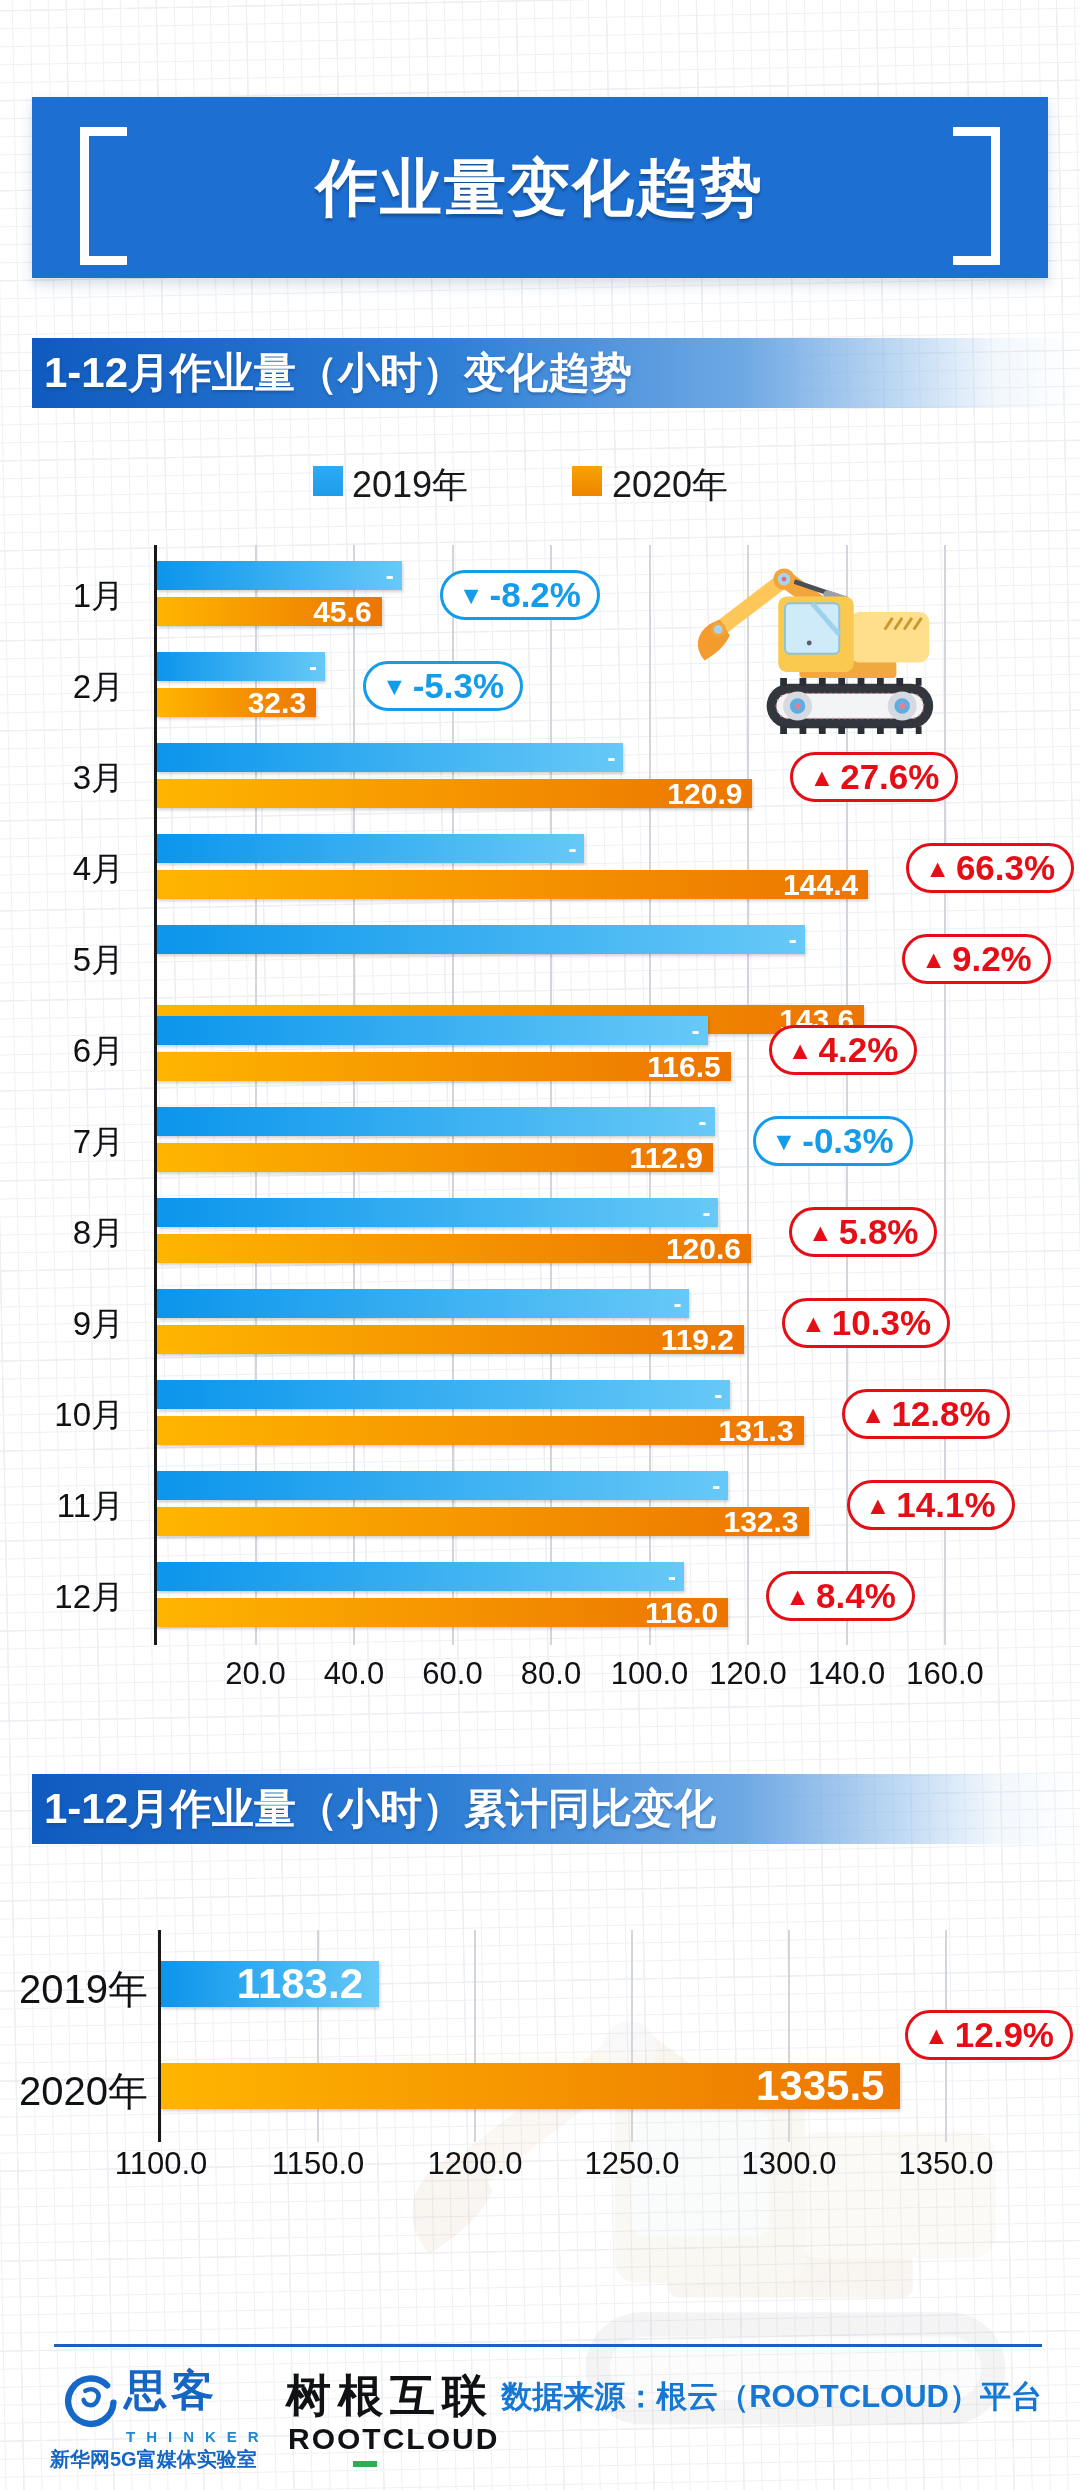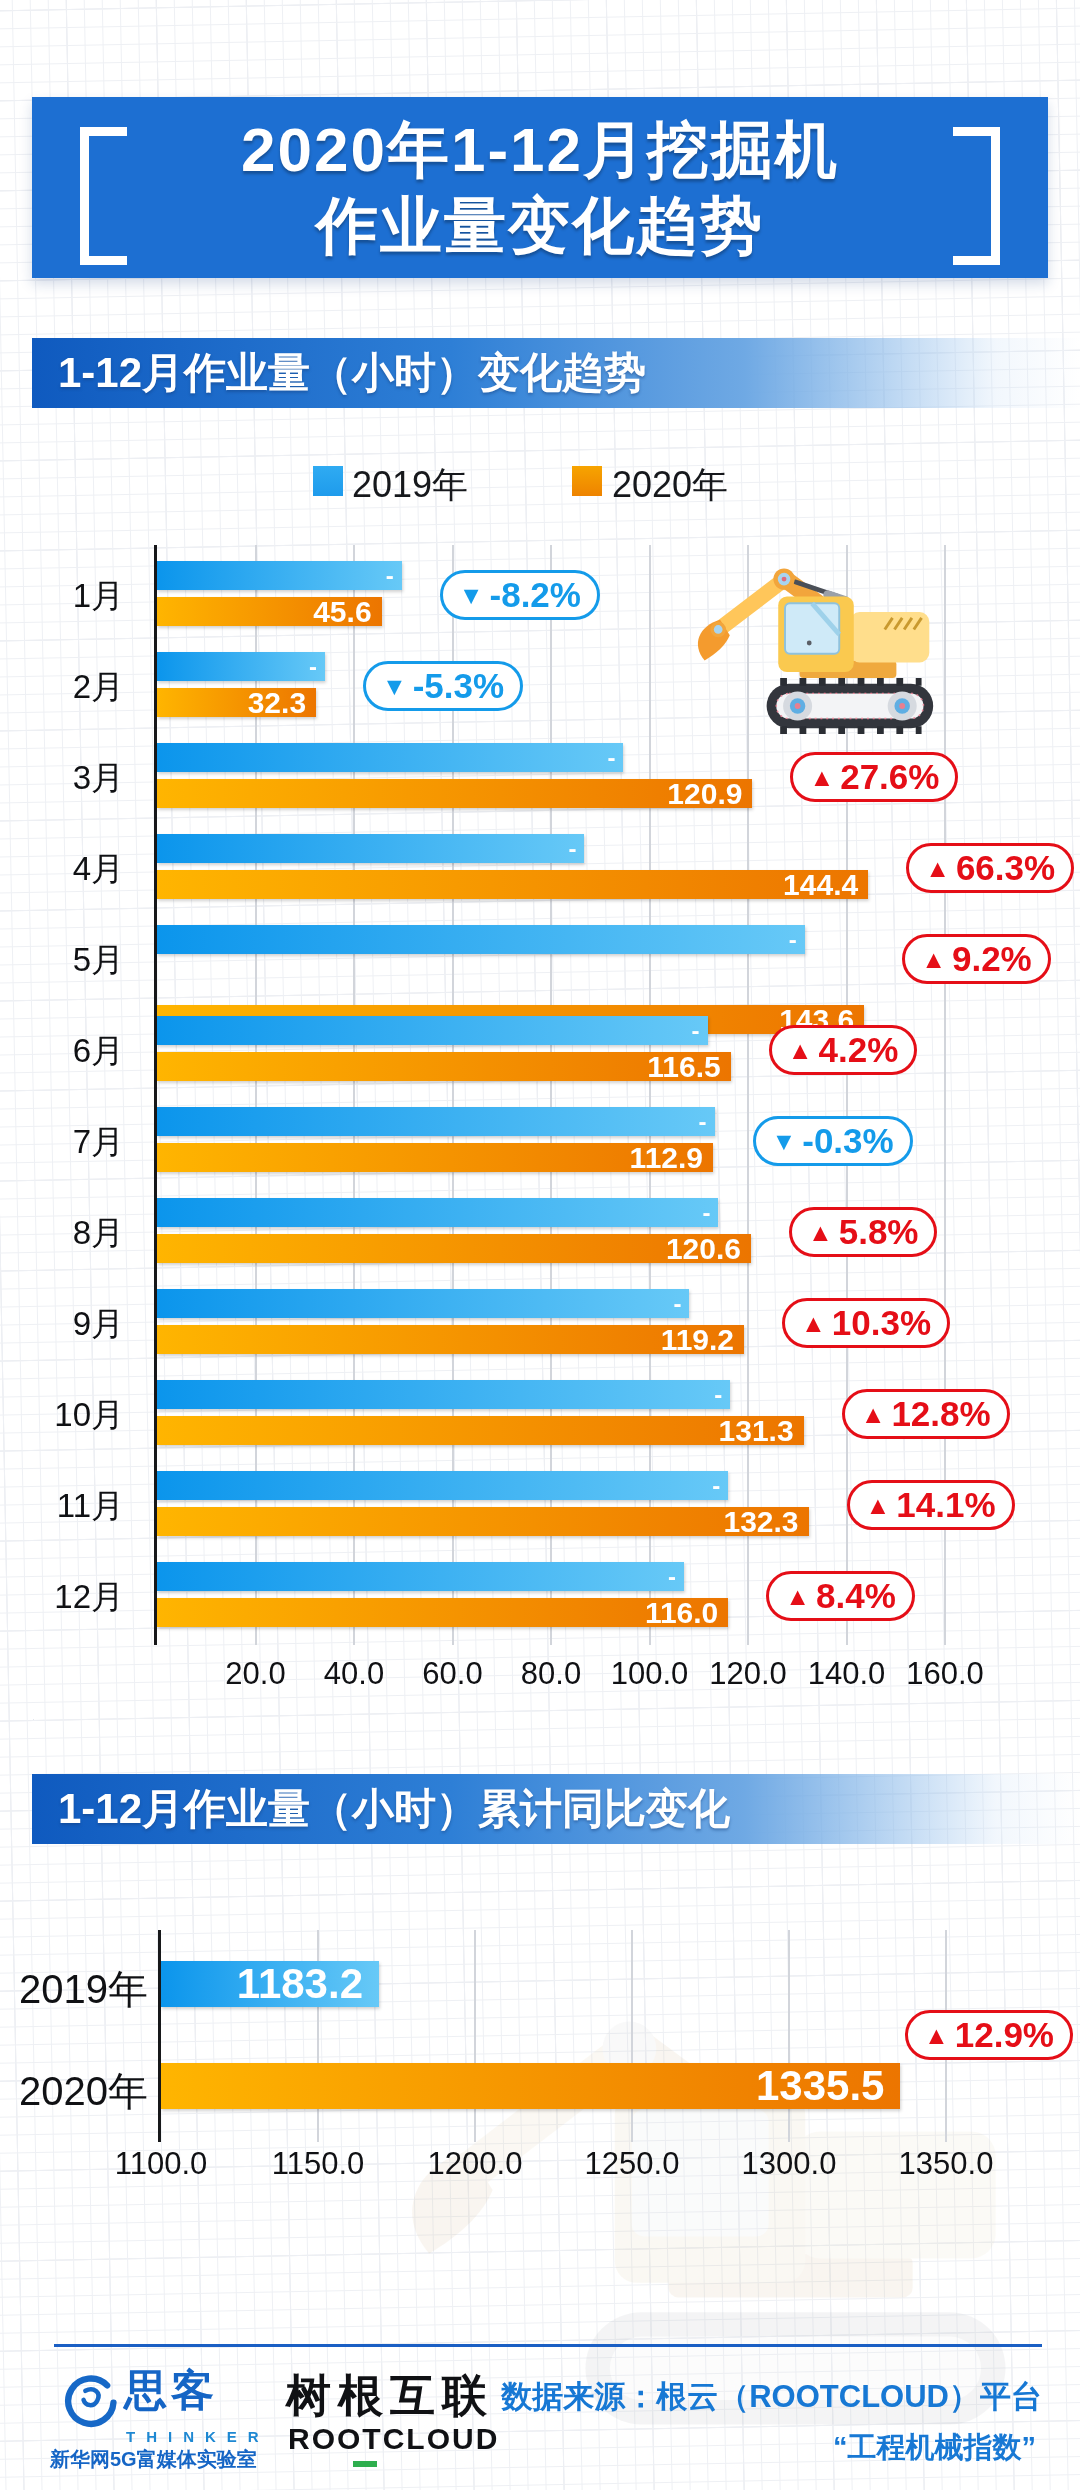--- a/index.html
+++ b/index.html
@@ -13,21 +13,21 @@
       linear-gradient(90deg,#e2e5ec 1px, transparent 1px);
     background-size:18px 18px,18px 18px,90px 90px,90px 90px;
     transform:rotate(-1.1deg);}
   .title-box{position:absolute;left:32px;top:97px;width:1016px;height:181px;background:#1d6fd2;
     box-shadow:0 6px 12px rgba(20,60,130,.18);display:flex;flex-direction:column;align-items:center;justify-content:center;
     color:#fff;font-weight:800;font-size:62px;line-height:1.22;letter-spacing:2px;text-shadow:0 3px 3px rgba(0,0,0,.28);}
   .bracket{position:absolute;top:30px;width:38px;height:120px;}
   .bracket.l{left:48px;border-left:9px solid #fff;border-top:9px solid #fff;border-bottom:9px solid #fff;}
   .bracket.r{right:48px;border-right:9px solid #fff;border-top:9px solid #fff;border-bottom:9px solid #fff;}
   .section-header{position:absolute;left:32px;right:0;height:70px;color:#fff;font-size:42px;font-weight:700;
-    line-height:70px;padding-left:26px;box-sizing:border-box;text-shadow:0 2px 3px rgba(20,60,120,.45);
+    line-height:70px;padding-left:12px;box-sizing:border-box;text-shadow:0 2px 3px rgba(20,60,120,.45);
     background:linear-gradient(90deg,#0f5abf 0%,#2e7fd6 40%,#6fa9e4 68%,rgba(208,227,247,.28) 92%,rgba(208,227,247,0) 100%);}
   .legend-swatch{position:absolute;width:30px;height:30px;}
   .legend-swatch.blue{background:linear-gradient(180deg,#2fabf2,#1e9bec);}
   .legend-swatch.orange{background:linear-gradient(180deg,#f7a400,#ee8300);}
   .legend-label{position:absolute;font-size:36px;color:#16181c;}
   .axis-line{position:absolute;width:3px;background:#17181a;}
   .grid-v{position:absolute;width:2px;background:#d2d5db;}
   .tick{position:absolute;font-size:31px;color:#101114;text-align:center;width:130px;}
   .month-label{position:absolute;font-size:33px;color:#101114;text-align:right;width:100px;}
   .row-label{position:absolute;font-size:40px;color:#101114;text-align:right;width:140px;}
@@ -56,21 +56,20 @@
 </style>
 </head>
 <body>
 
 <div class="page">
   <div class="grid-bg"></div>
 
   <div class="title-box">
     <div class="bracket l"></div>
     <div class="bracket r"></div>
-    <div>2020年1-12月挖掘机</div>
     <div>作业量变化趋势</div>
   </div>
 
   <div class="section-header" style="top:338px;">1-12月作业量（小时）变化趋势</div>
 
   <div class="legend-swatch blue" style="left:313px;top:466px;"></div>
   <div class="legend-label" style="left:352px;top:461px;">2019年</div>
   <div class="legend-swatch orange" style="left:572px;top:466px;"></div>
   <div class="legend-label" style="left:612px;top:461px;">2020年</div>
 
@@ -256,14 +255,13 @@
     <path d="M52,17 A25,25 0 1,0 59,36" stroke="#1668c7" stroke-width="7" fill="none" stroke-linecap="round"></path>
     <path d="M28,23 c9,-5 18,2 13,11 c-4,7 -13,6 -15,-1" stroke="#1668c7" stroke-width="5" fill="none" stroke-linecap="round"></path>
   </svg>
   <div class="thinker-chars">思客</div>
   <div class="thinker-latin">THINKER</div>
   <div class="thinker-sub">新华网5G富媒体实验室</div>
   <div class="rc-chars">树根互联</div>
   <div class="rc-latin">ROOTCLOUD</div>
   <div class="rc-green"></div>
   <div class="src1">数据来源：根云（ROOTCLOUD）平台</div>
-  <div class="src2">“工程机械指数”</div>
 </div>
 
 </body></html>

